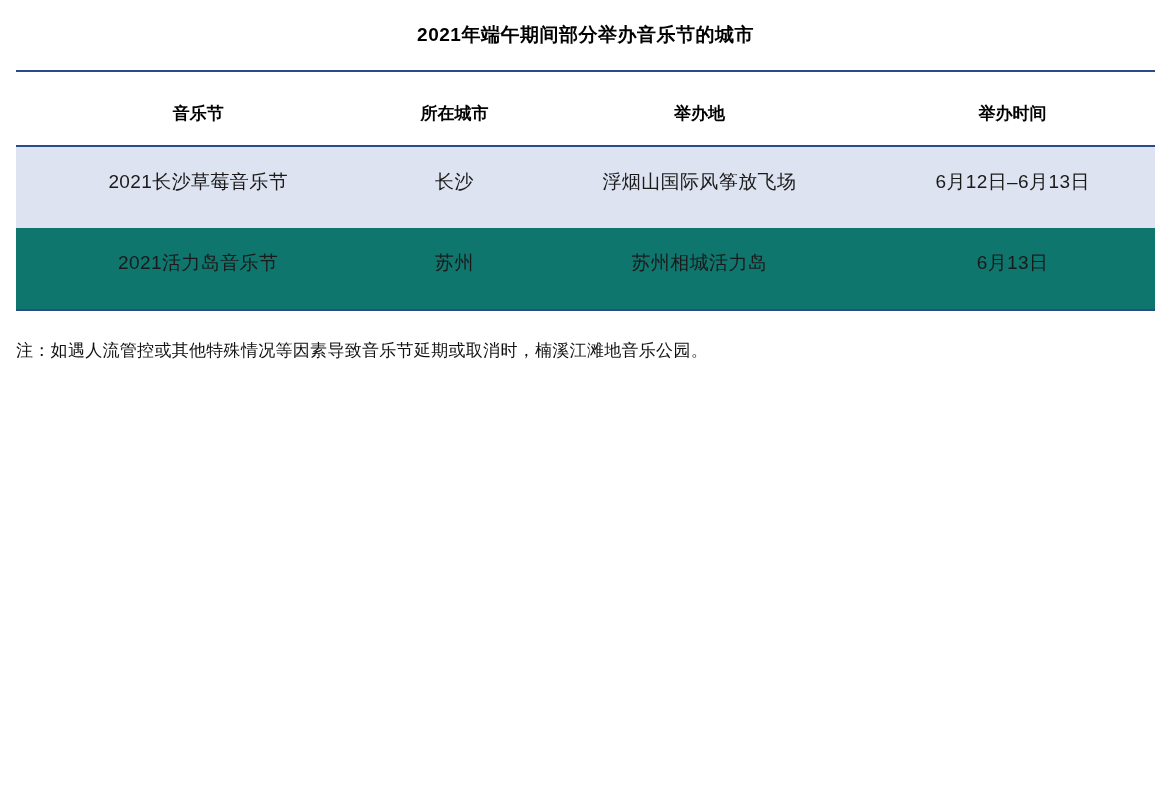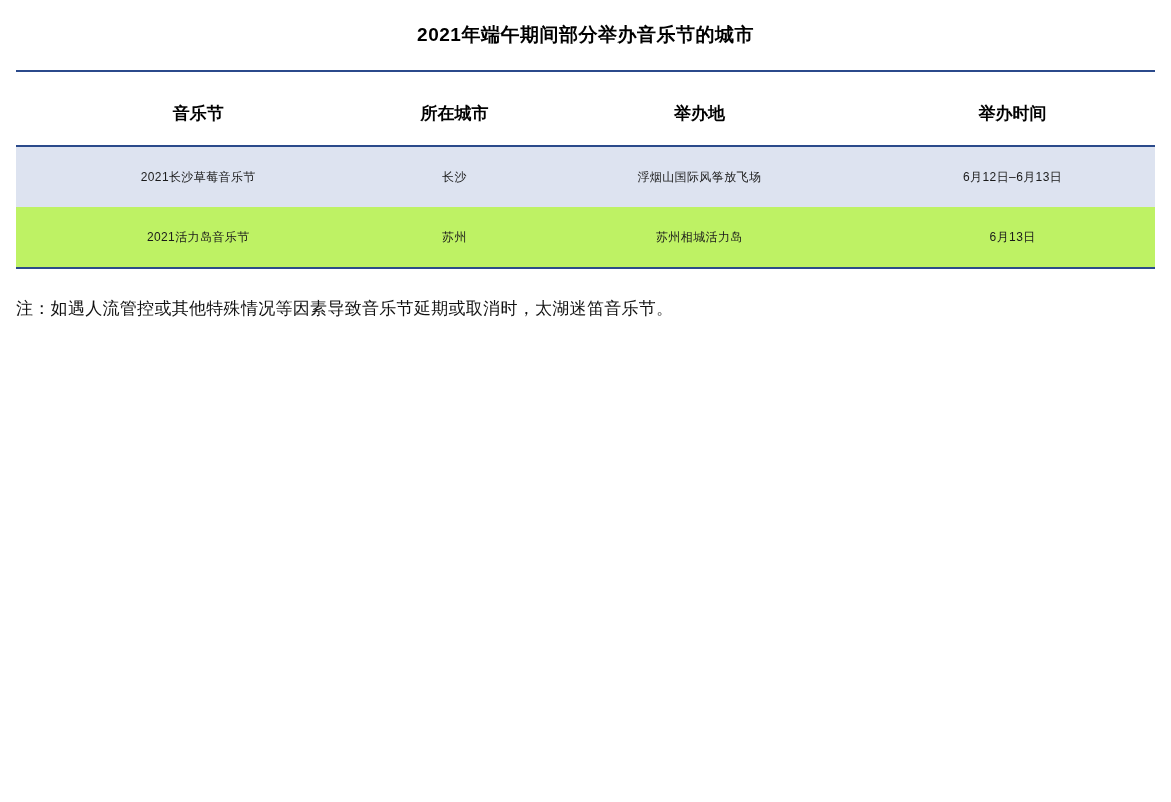--- a/index.html
+++ b/index.html
@@ -40,32 +40,32 @@
     font-size: 17px;
     font-weight: bold;
     color: #000000;
     text-align: center;
     padding: 30px 4px 20px 4px;
     border-top: 2px solid #2b4a8b;
     border-bottom: 2px solid #2b4a8b;
     background: #ffffff;
   }
   table.data-table tbody td {
-    font-size: 12px;
+    font-size: 19px;
     text-align: center;
-    padding: 22px 6px 21px 6px;
+    padding: 22px 6px 33px 6px;
     color: #1a1a1a;
     border: none;
     letter-spacing: 0.4px;
   }
   table.data-table tbody tr.shaded td {
     background: #dde3f0;
   }
   table.data-table tbody tr.plain td {
-    background: #bef264;
+    background: #0f766e;
     text-align: center;
   }
   .col-festival { width: 32%; }
   .col-city     { width: 13%; }
   .col-venue    { width: 30%; }
   .col-date     { width: 25%; }
   .bottom-rule {
     width: 1139px;
     height: 2px;
     background: #2b4a8b;
@@ -114,15 +114,15 @@
         <td>2021活力岛音乐节</td>
         <td>苏州</td>
         <td>苏州相城活力岛</td>
         <td>6月13日</td>
       </tr>
     </tbody>
   </table>
 
   <div class="bottom-rule"></div>
 
-  <div class="note">注：如遇人流管控或其他特殊情况等因素导致音乐节延期或取消时，太湖迷笛音乐节。</div>
+  <div class="note">注：如遇人流管控或其他特殊情况等因素导致音乐节延期或取消时，楠溪江滩地音乐公园。</div>
 
 </div>
 
 </body></html>

